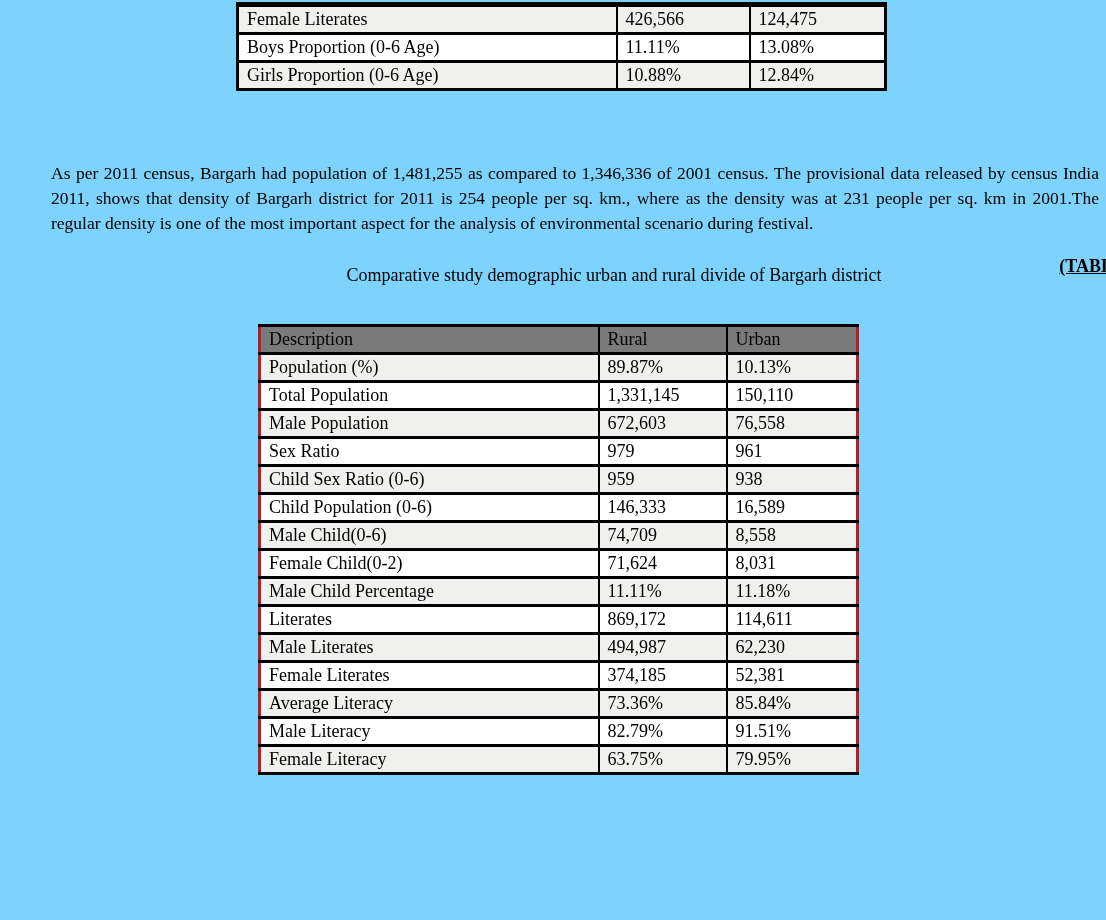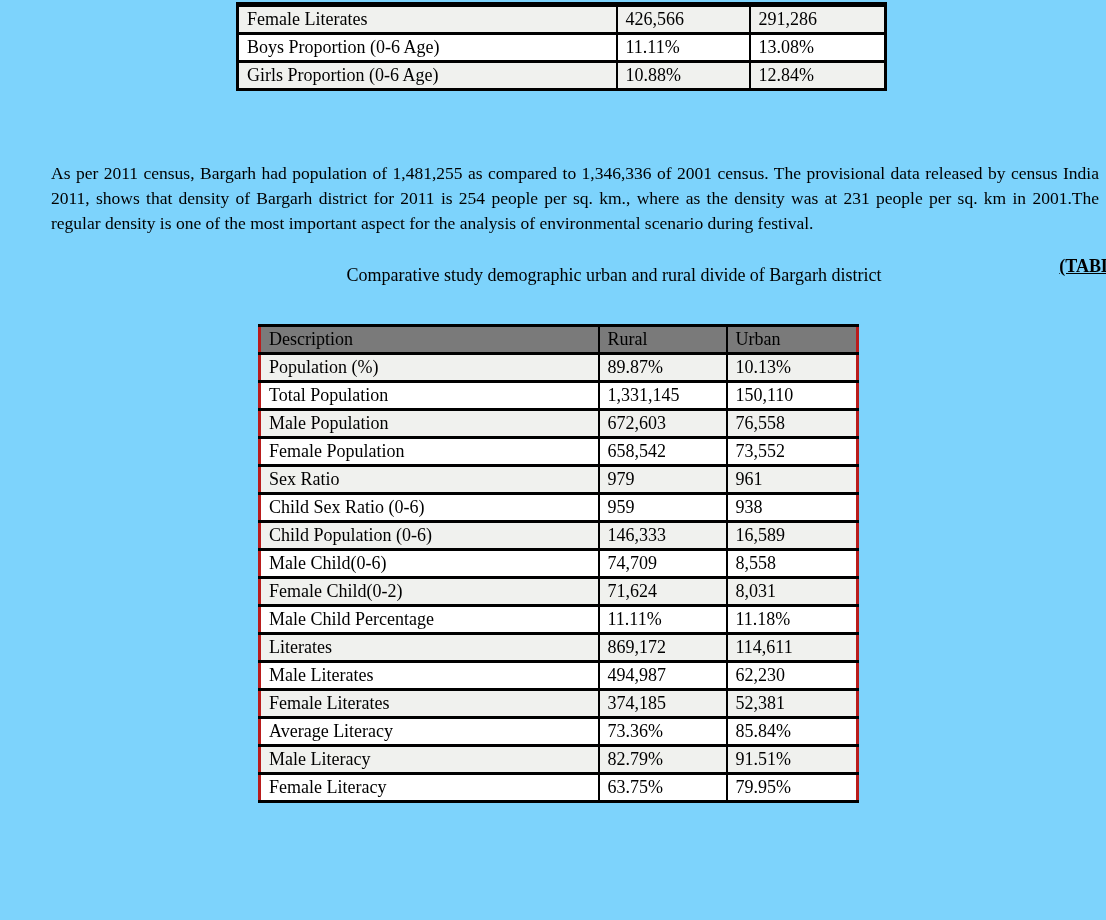--- a/index.html
+++ b/index.html
@@ -108,21 +108,21 @@
   <table class="data-table table1">
     <colgroup>
       <col style="width:379px">
         <col style="width:133px">
         <col style="width:136px">
     </colgroup>
     <tbody>
       <tr>
         <td>Female Literates</td>
         <td>426,566</td>
-        <td>291,286</td>
+        <td>124,475</td>
       </tr>
       <tr>
         <td>Boys Proportion (0-6 Age)</td>
         <td>11.11%</td>
         <td>13.08%</td>
       </tr>
       <tr>
         <td>Girls Proportion (0-6 Age)</td>
         <td>10.88%</td>
         <td>12.84%</td>
@@ -160,25 +160,20 @@
         <td>Total Population</td>
         <td>1,331,145</td>
         <td>150,110</td>
       </tr>
       <tr>
         <td>Male Population</td>
         <td>672,603</td>
         <td>76,558</td>
       </tr>
       <tr>
-        <td>Female Population</td>
-        <td>658,542</td>
-        <td>73,552</td>
-      </tr>
-      <tr>
         <td>Sex Ratio</td>
         <td>979</td>
         <td>961</td>
       </tr>
       <tr>
         <td>Child Sex Ratio (0-6)</td>
         <td>959</td>
         <td>938</td>
       </tr>
       <tr>

